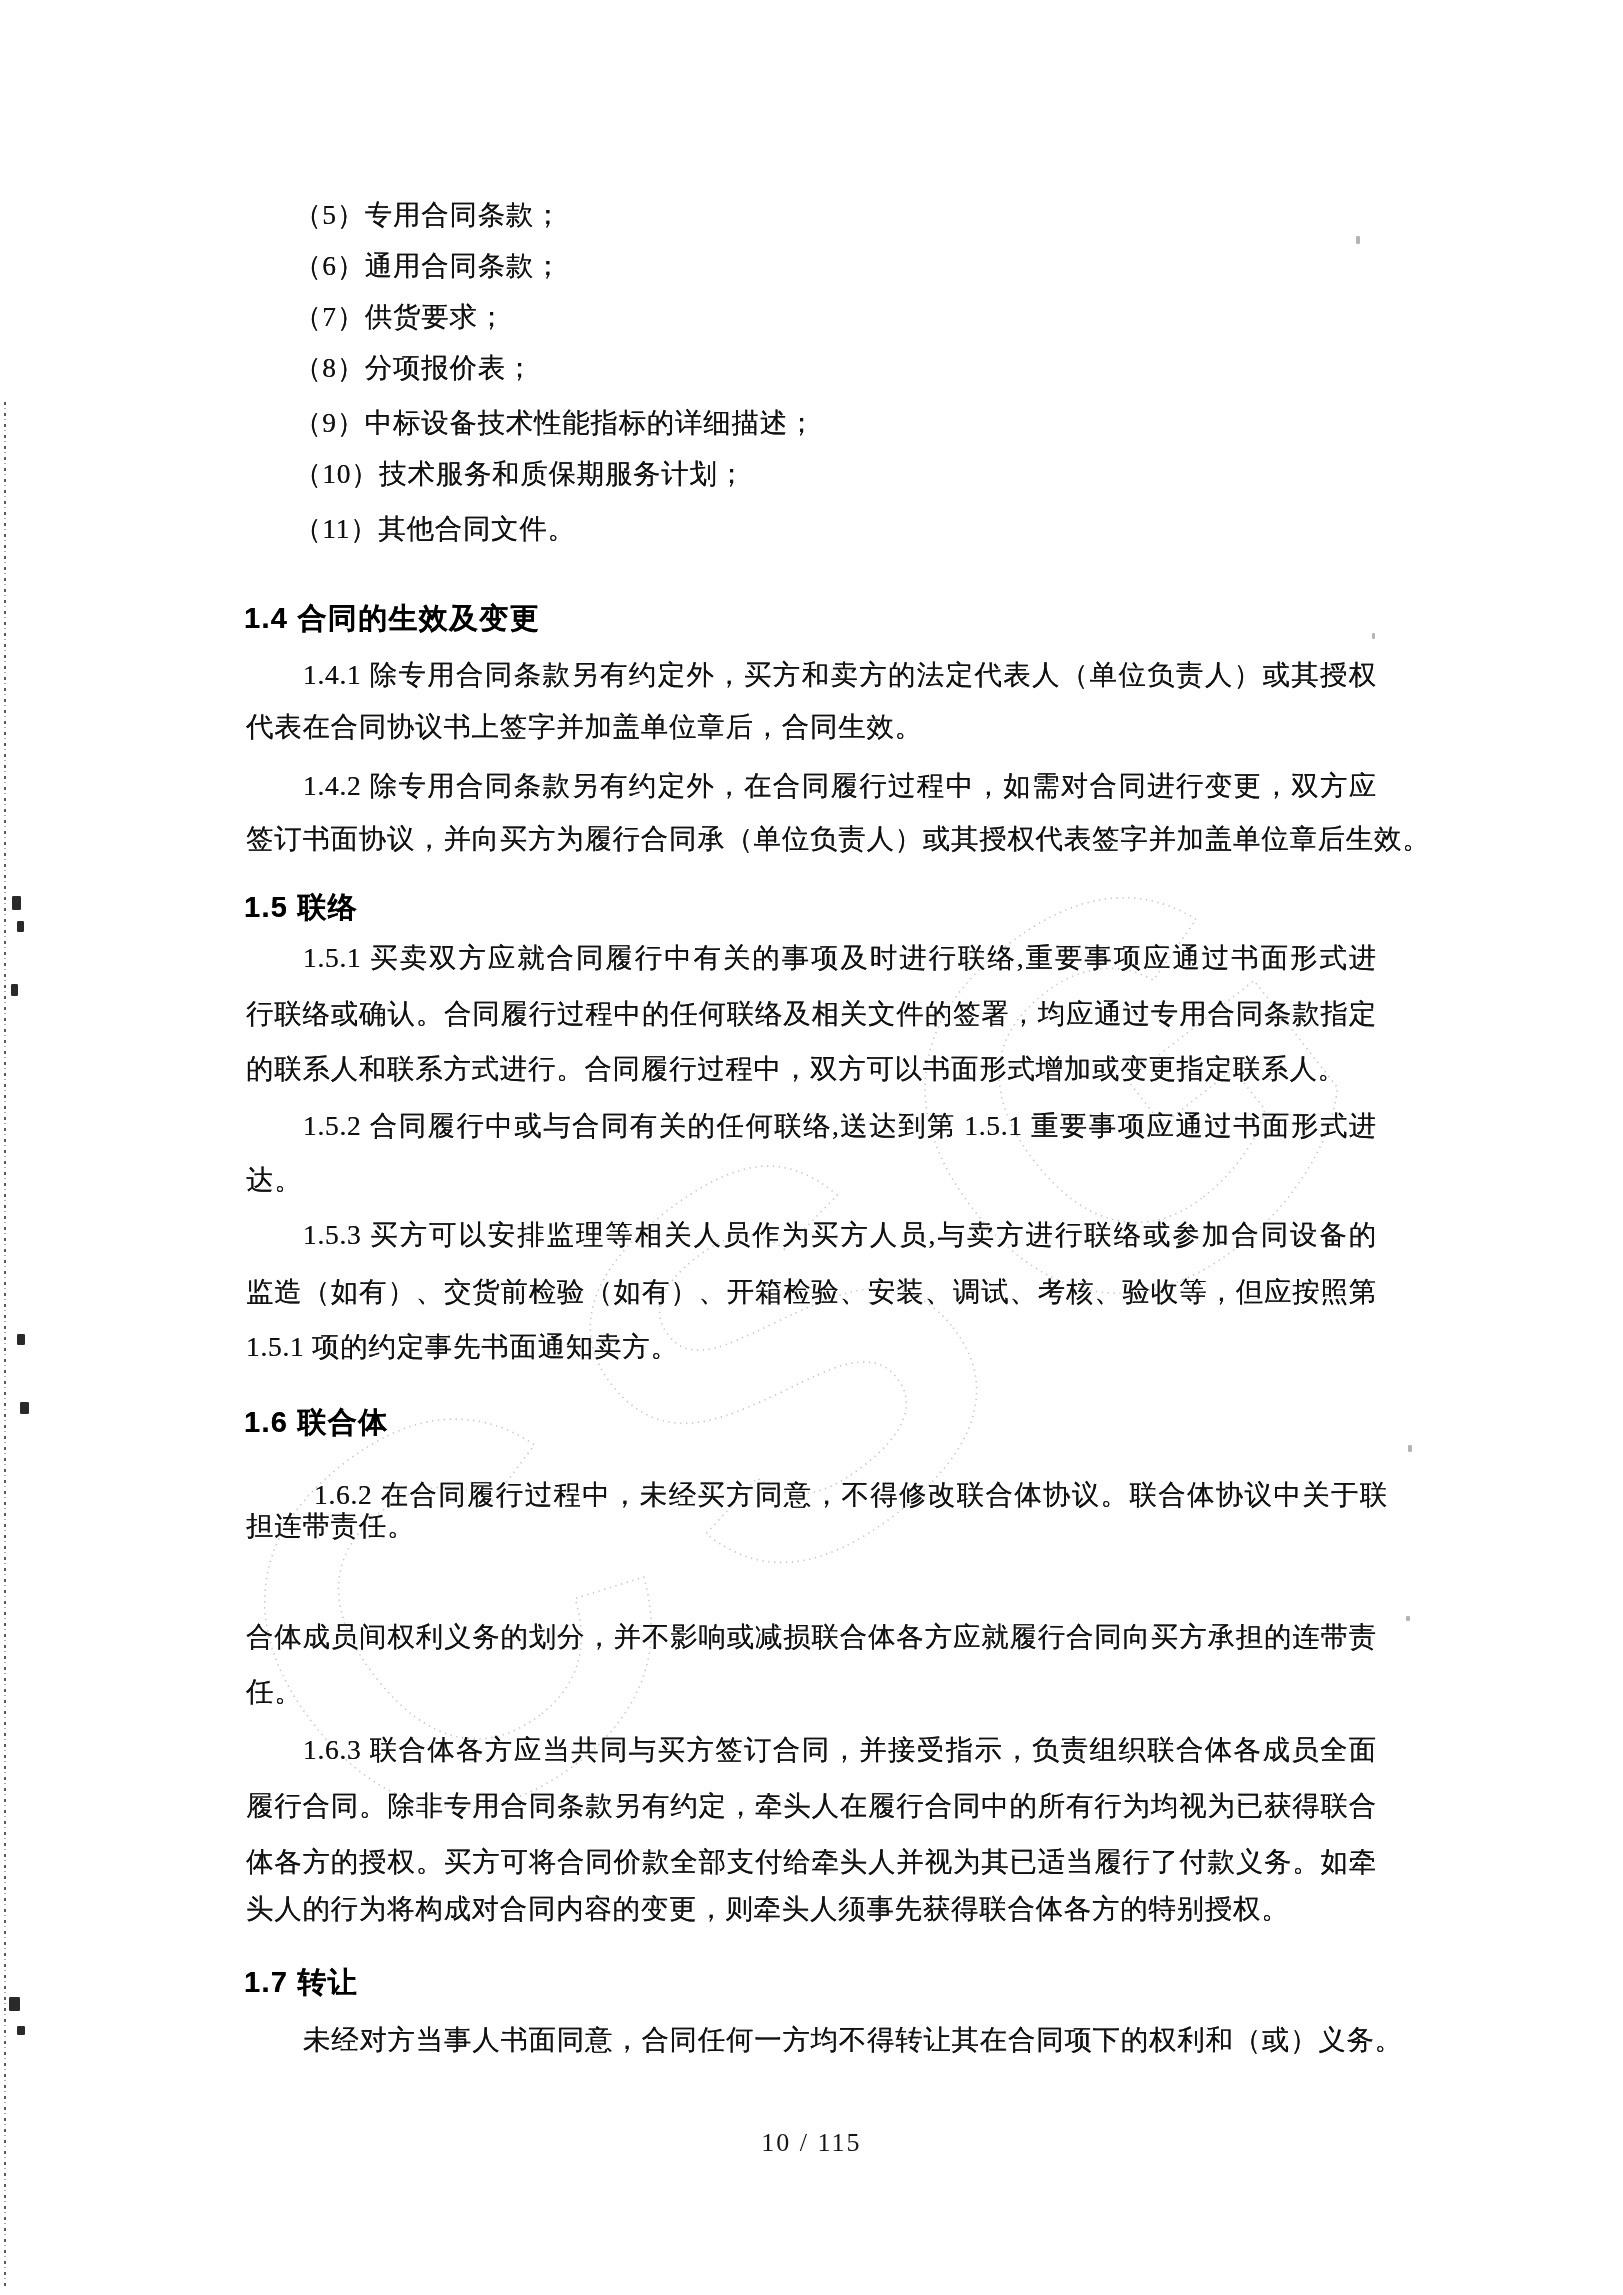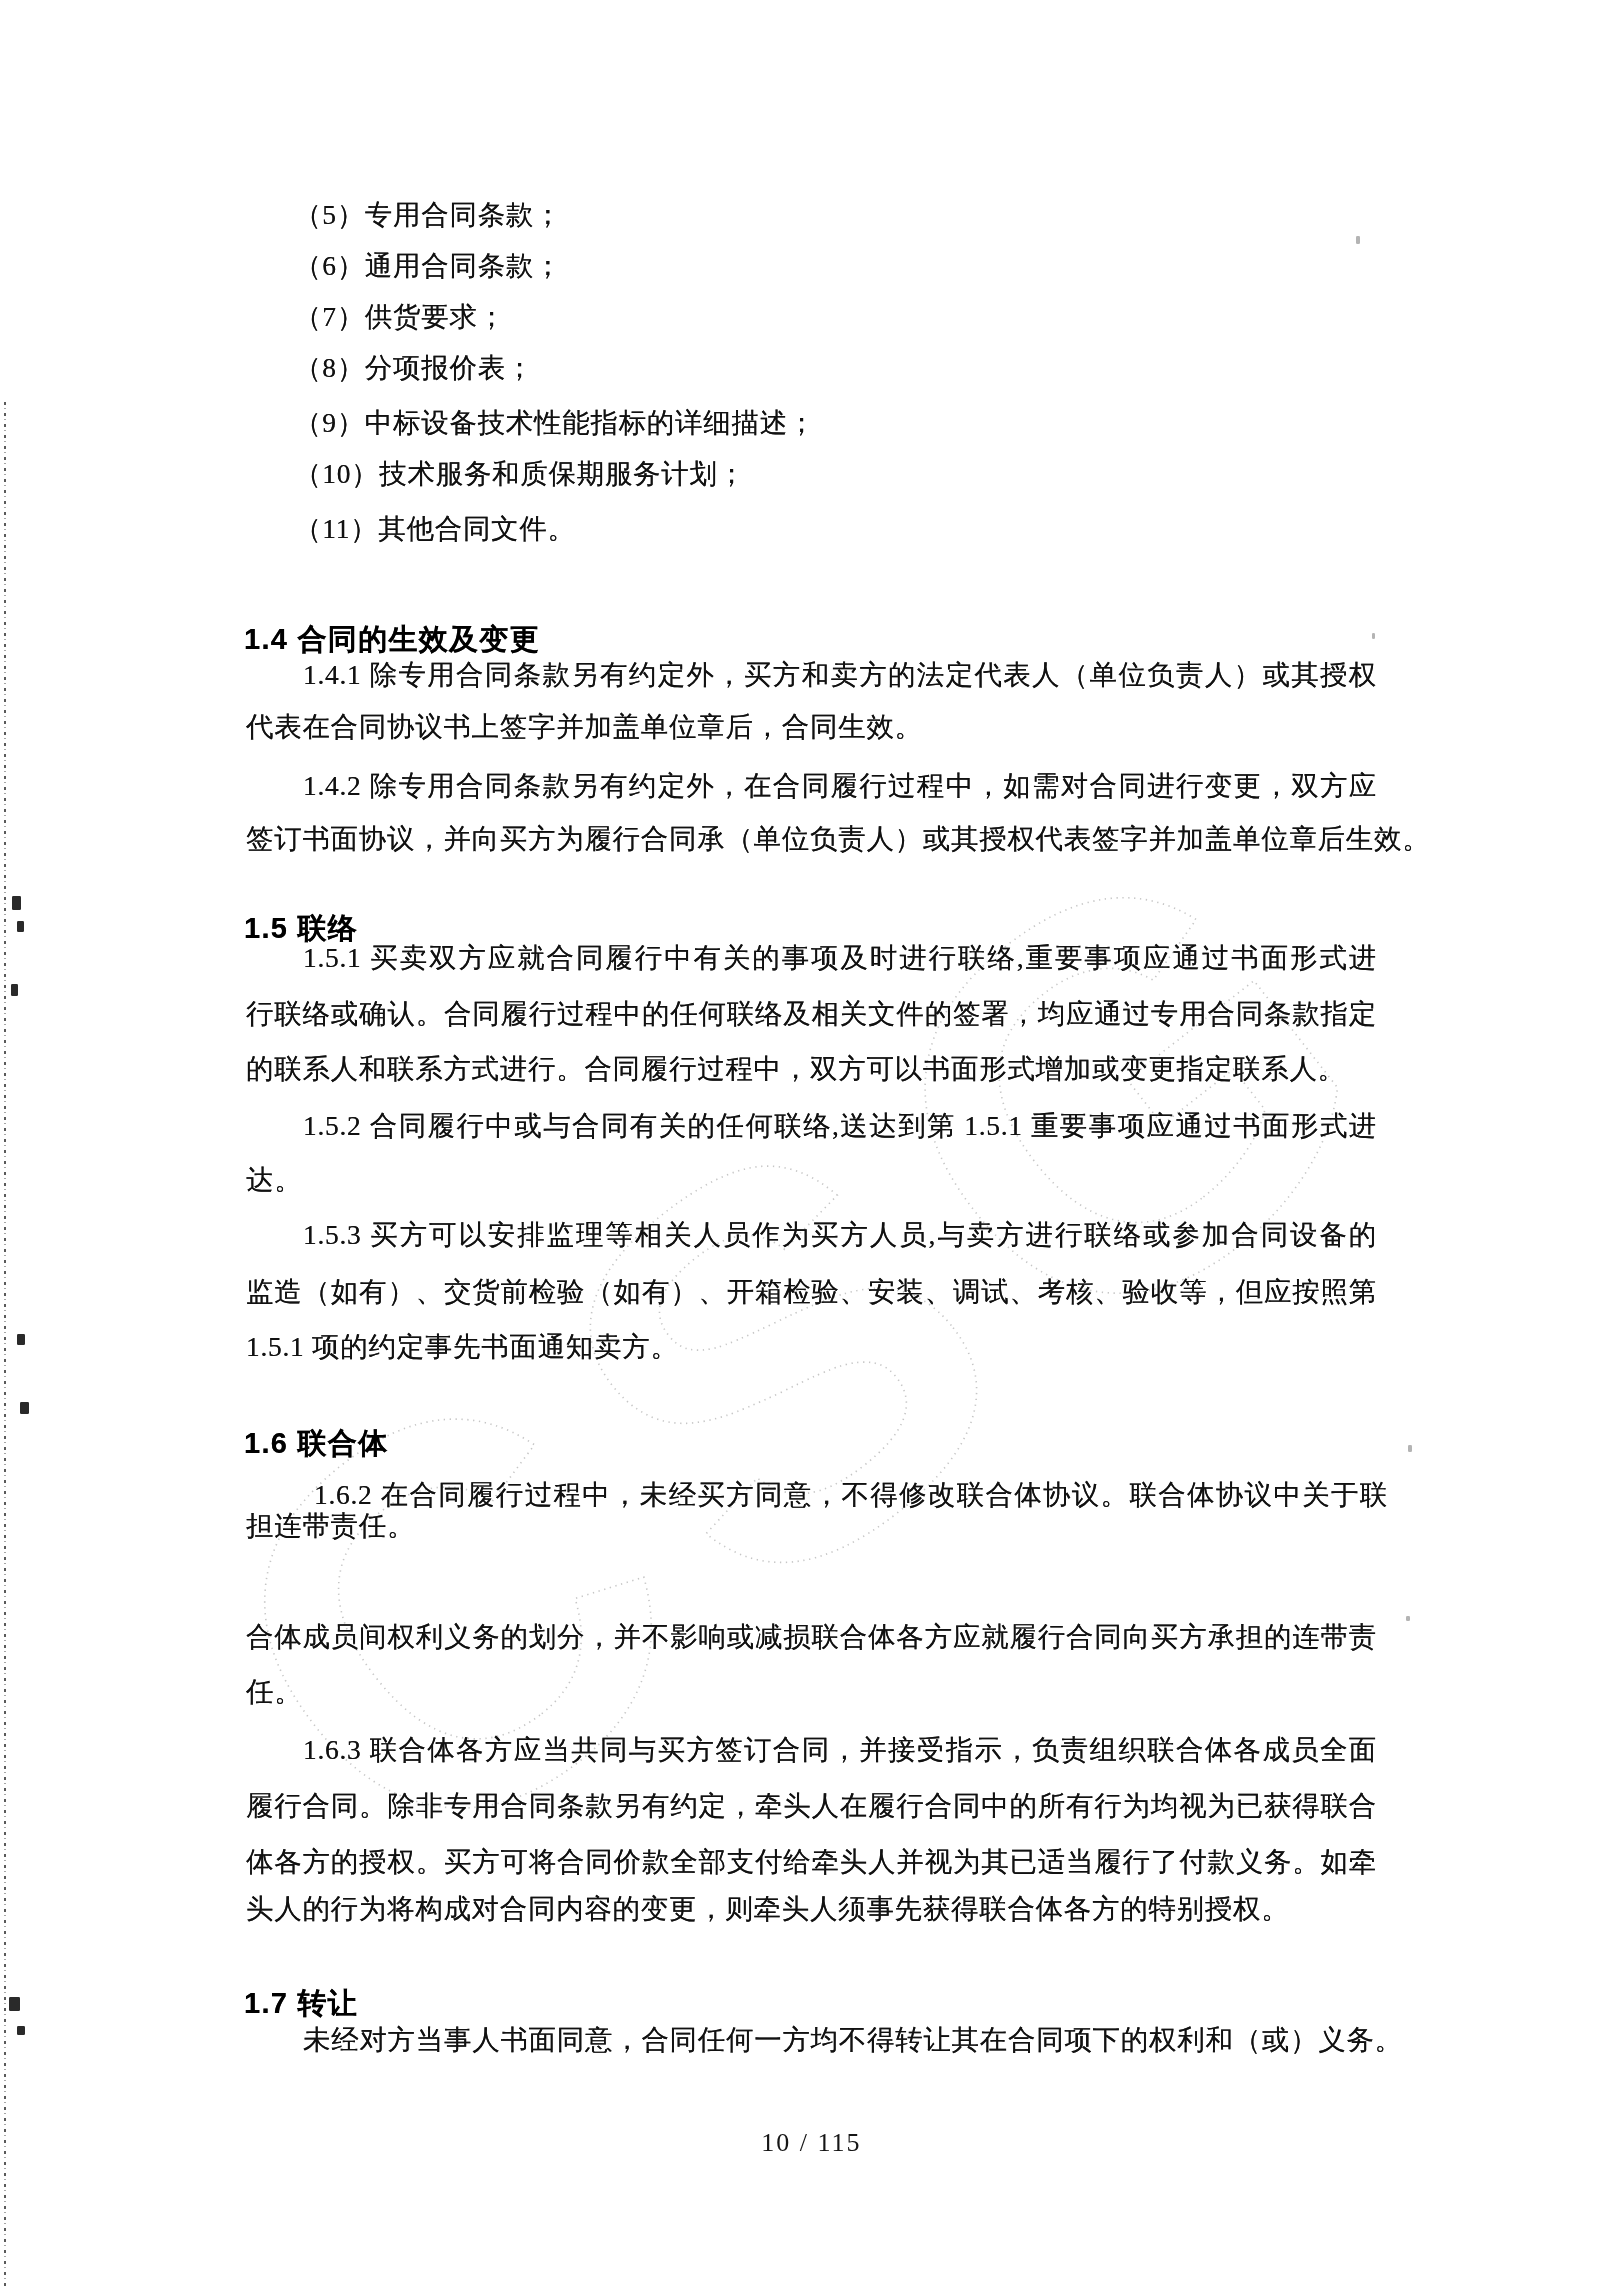--- a/index.html
+++ b/index.html
@@ -25,21 +25,20 @@
     text-align:justify;
     text-align-last:justify;
     word-break:break-all;
   }
   .hd{
     font-family:"Liberation Sans","DejaVu Sans",sans-serif;
     font-weight:bold;
     font-size:29px;
     color:#000;
     letter-spacing:1.3px;
-    margin-top:21px;
   }
   .footer{
     position:absolute;
     left:0;right:0;
     top:2128px;
     text-align:center;
     font-size:26px;
     letter-spacing:2px;
     color:#151515;
     z-index:2;

